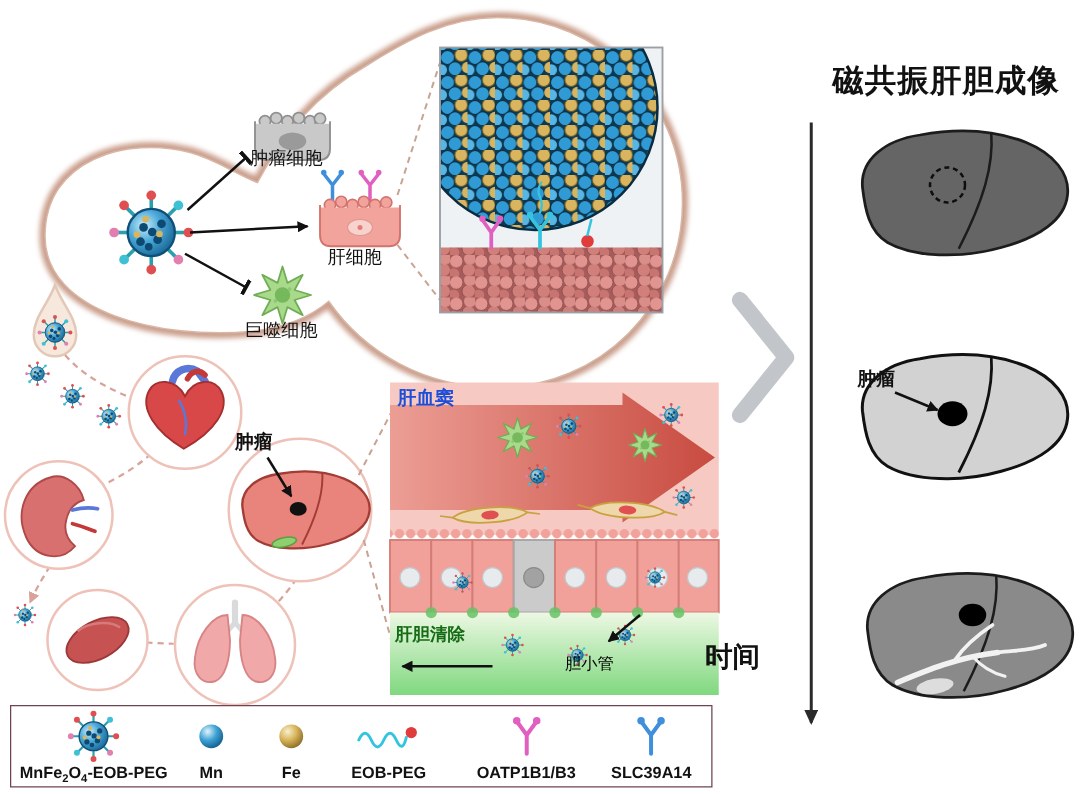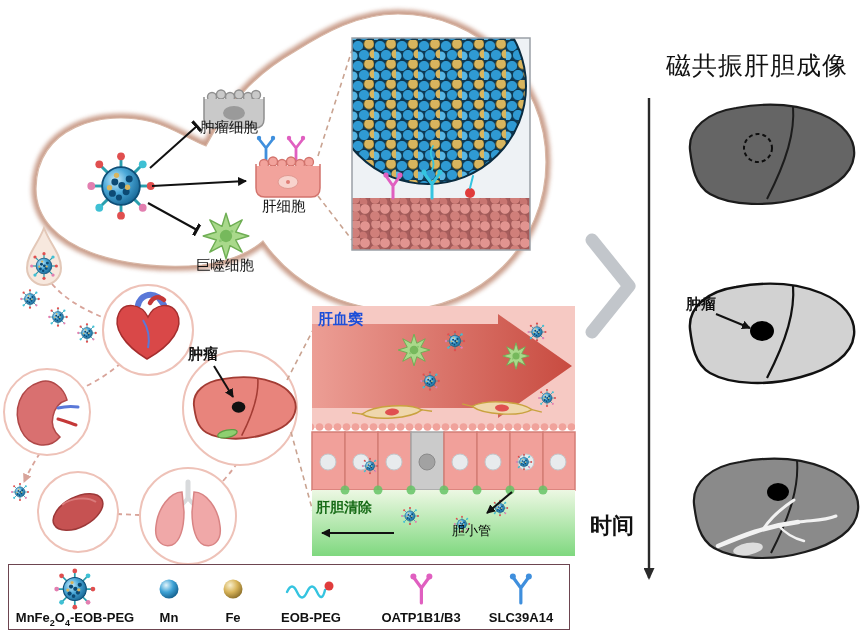--- a/index.html
+++ b/index.html
@@ -1,21 +1,21 @@
 <!DOCTYPE html>
 <html><head>
 <meta charset="utf-8">
 <style>
   html,body{margin:0;padding:0;background:#fff;}
   .canvas{position:relative;width:864px;height:635px;background:#ffffff;overflow:hidden;
           font-family:"Liberation Sans",sans-serif;color:#111;}
   .art{position:absolute;left:0;top:0;}
   .lbl{position:absolute;white-space:nowrap;font-size:14.5px;color:#111;line-height:1.1;}
   .b{font-weight:bold;}
-  .title{font-size:25px;font-weight:normal;letter-spacing:1px;}
+  .title{font-size:25px;font-weight:bold;letter-spacing:1px;}
   .time{font-size:22px;font-weight:bold;}
   .sinus{font-size:15px;font-weight:bold;color:#1d4ed8;}
   .clear{font-size:14px;font-weight:bold;color:#166b16;}
   .bile{font-size:13px;color:#000000;}
   .legend{position:absolute;left:8px;top:564px;width:560px;height:64px;background:#fff;
           border:1.6px solid #6d4550;}
   .leg-item{position:absolute;top:4px;transform:translateX(-50%);text-align:center;}
   .leg-icon{height:40px;display:flex;align-items:center;justify-content:center;}
   .leg-label{margin-top:1px;font-size:13px;font-weight:bold;color:#111;white-space:nowrap;}
   .leg-label sub{font-size:9px;}
@@ -364,21 +364,21 @@
 
 <div class="lbl title" style="left:666px;top:52px;">磁共振肝胆成像</div>
 <div class="lbl" style="left:200px;top:120px;">肿瘤细胞</div>
 <div class="lbl" style="left:262px;top:199px;">肝细胞</div>
 <div class="lbl" style="left:196px;top:258px;">巨噬细胞</div>
 <div class="lbl b" style="left:188px;top:346px;font-size:15px;">肿瘤</div>
 <div class="lbl b" style="left:686px;top:296px;font-size:15px;">肿瘤</div>
 <div class="lbl sinus" style="left:318px;top:311px;">肝血窦</div>
 <div class="lbl clear" style="left:316px;top:500px;">肝胆清除</div>
 <div class="lbl bile" style="left:452px;top:524px;">胆小管</div>
-<div class="lbl time" style="left:590px;top:514px;">时间</div>
+<div class="lbl time" style="left:564px;top:514px;">时间</div>
 
 <div class="legend">
   <div class="leg-item" style="left:66px;">
     <div class="leg-icon">
       <svg width="44" height="42">
             <use href="#np" transform="translate(22,21) scale(1.25)"></use>
           </svg>
     </div>
     <div class="leg-label"><span>MnFe</span><sub>2</sub><span>O</span><sub>4</sub><span>-EOB-PEG</span></div>
   </div>

